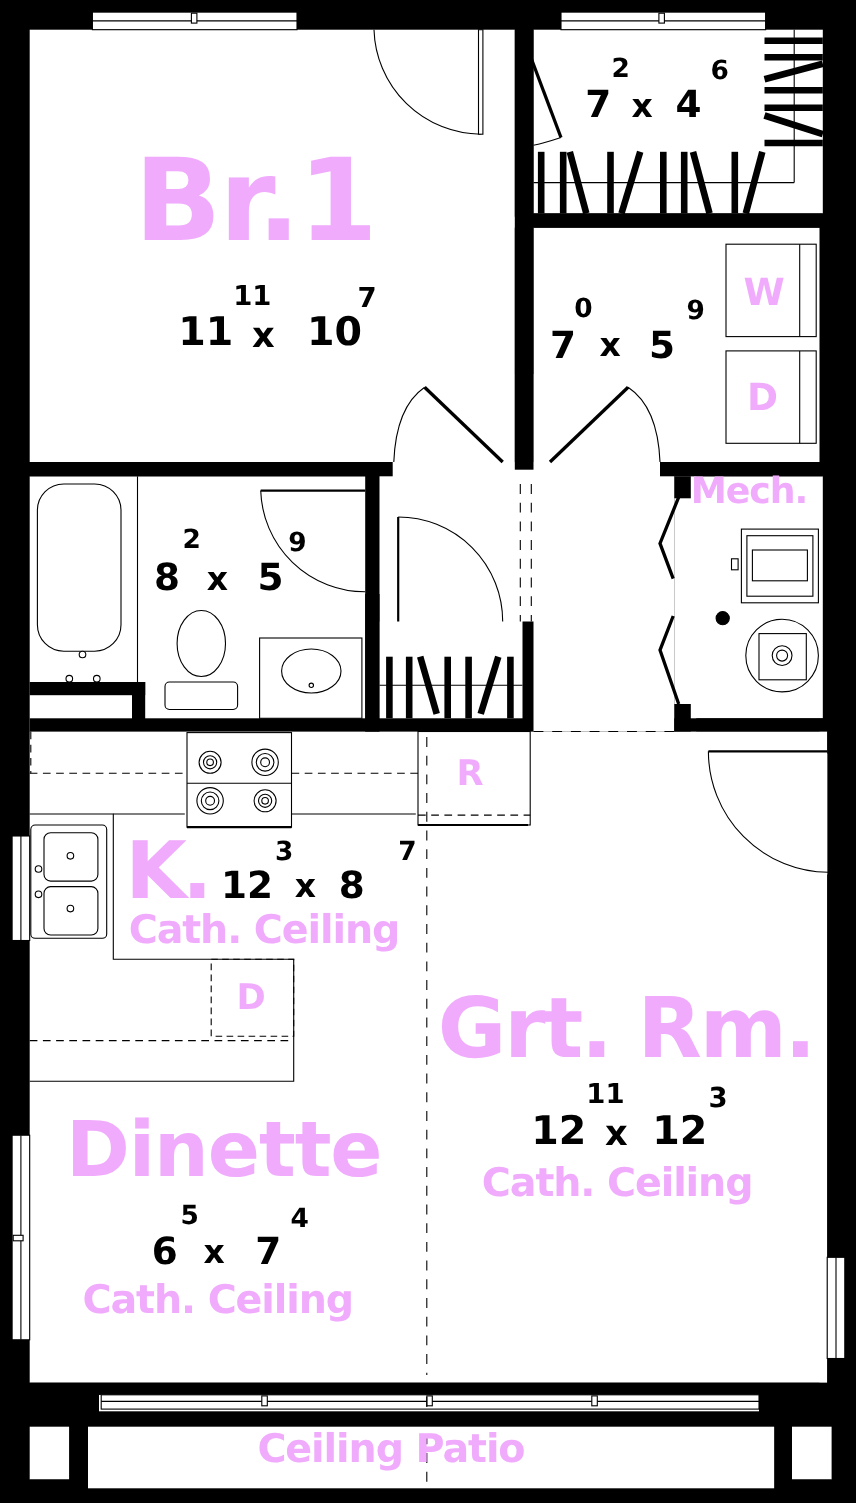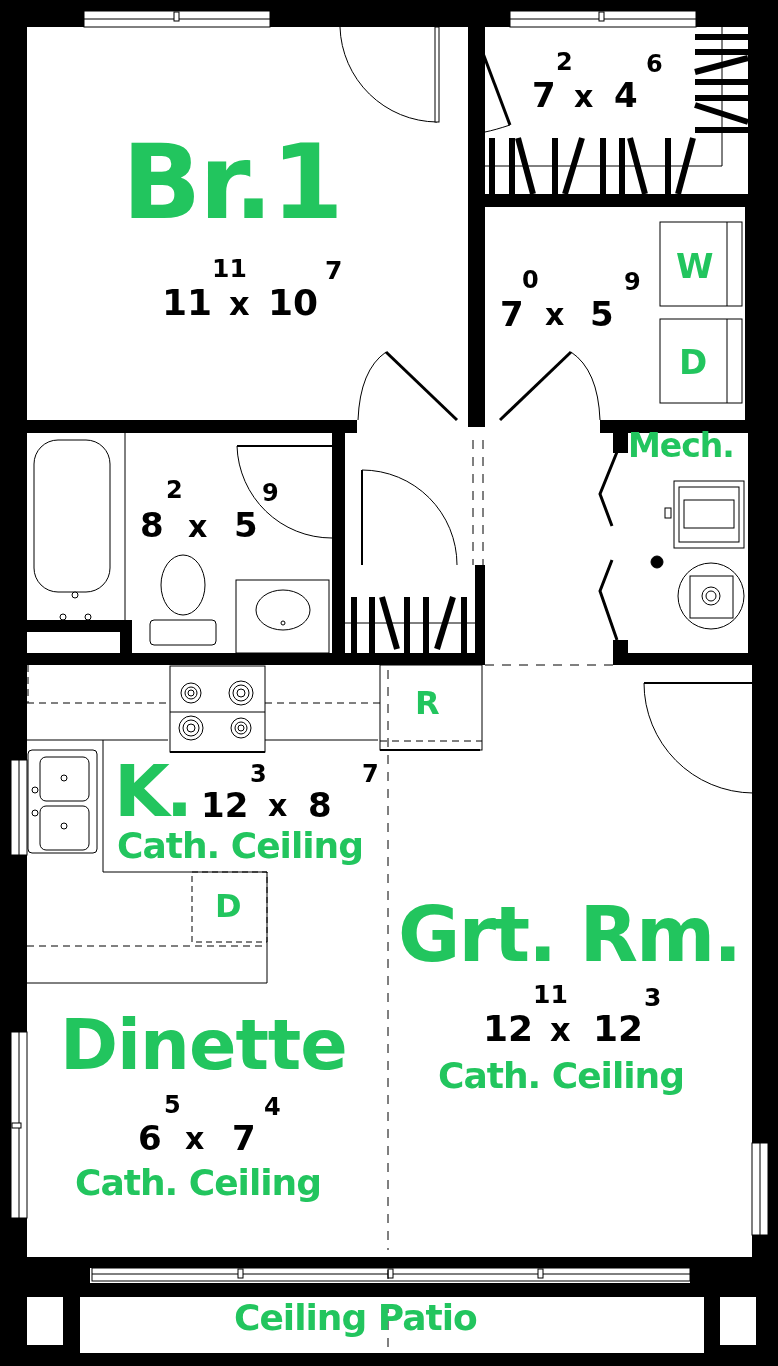--- a/index.html
+++ b/index.html
@@ -1,18 +1,18 @@
 <!DOCTYPE html>
 <html><head>
 <meta charset="utf-8">
 <style>
   html, body { margin:0; padding:0; background:#000; }
   body { width:778px; height:1366px; position:relative; overflow:hidden; font-family:"Liberation Sans", "DejaVu Sans", sans-serif; }
   svg.plan { position:absolute; left:0; top:0; width:778px; height:1366px; }
-  .lbl { position:absolute; color:#22c55e; font-weight:bold; white-space:nowrap; line-height:1; font-family:"DejaVu Sans", "Liberation Sans", sans-serif; }
+  .lbl { position:absolute; color:#f0abfc; font-weight:bold; white-space:nowrap; line-height:1; font-family:"DejaVu Sans", "Liberation Sans", sans-serif; }
   .dim { position:absolute; color:#000; font-weight:bold; white-space:nowrap; line-height:1; font-family:"DejaVu Sans", "Liberation Sans", sans-serif; }
   .sup { position:absolute; color:#000; font-weight:bold; line-height:1; font-family:"DejaVu Sans", "Liberation Sans", sans-serif; }
   .room { position:absolute; }
 </style>
 </head>
 <body>
 
 <svg class="plan" viewBox="0 0 778 1366" xmlns="http://www.w3.org/2000/svg">
 
   <rect x="0" y="0" width="778" height="1366" fill="#000"></rect>
@@ -246,21 +246,21 @@
     <rect x="720" y="1345" width="36" height="10"></rect>
   </g>
 </svg>
 
 <div class="room">
   <div class="lbl" style="left:122px;top:130px;font-size:104px;letter-spacing:-2px;">Br.1</div>
   <div class="sup" style="left:212px;top:256px;font-size:25px;">11</div>
   <div class="sup" style="left:325px;top:258px;font-size:25px;">7</div>
   <div class="dim" style="left:162px;top:285px;font-size:36px;">11</div>
   <div class="dim" style="left:229px;top:288px;font-size:32px;">x</div>
-  <div class="dim" style="left:268px;top:285px;font-size:36px;">10</div>
+  <div class="dim" style="left:279px;top:285px;font-size:36px;">10</div>
 </div>
 
 <div class="room">
   <div class="sup" style="left:556px;top:50px;font-size:24px;">2</div>
   <div class="sup" style="left:646px;top:52px;font-size:24px;">6</div>
   <div class="dim" style="left:532px;top:78px;font-size:34px;">7</div>
   <div class="dim" style="left:574px;top:82px;font-size:30px;">x</div>
   <div class="dim" style="left:614px;top:78px;font-size:34px;">4</div>
 </div>
 

